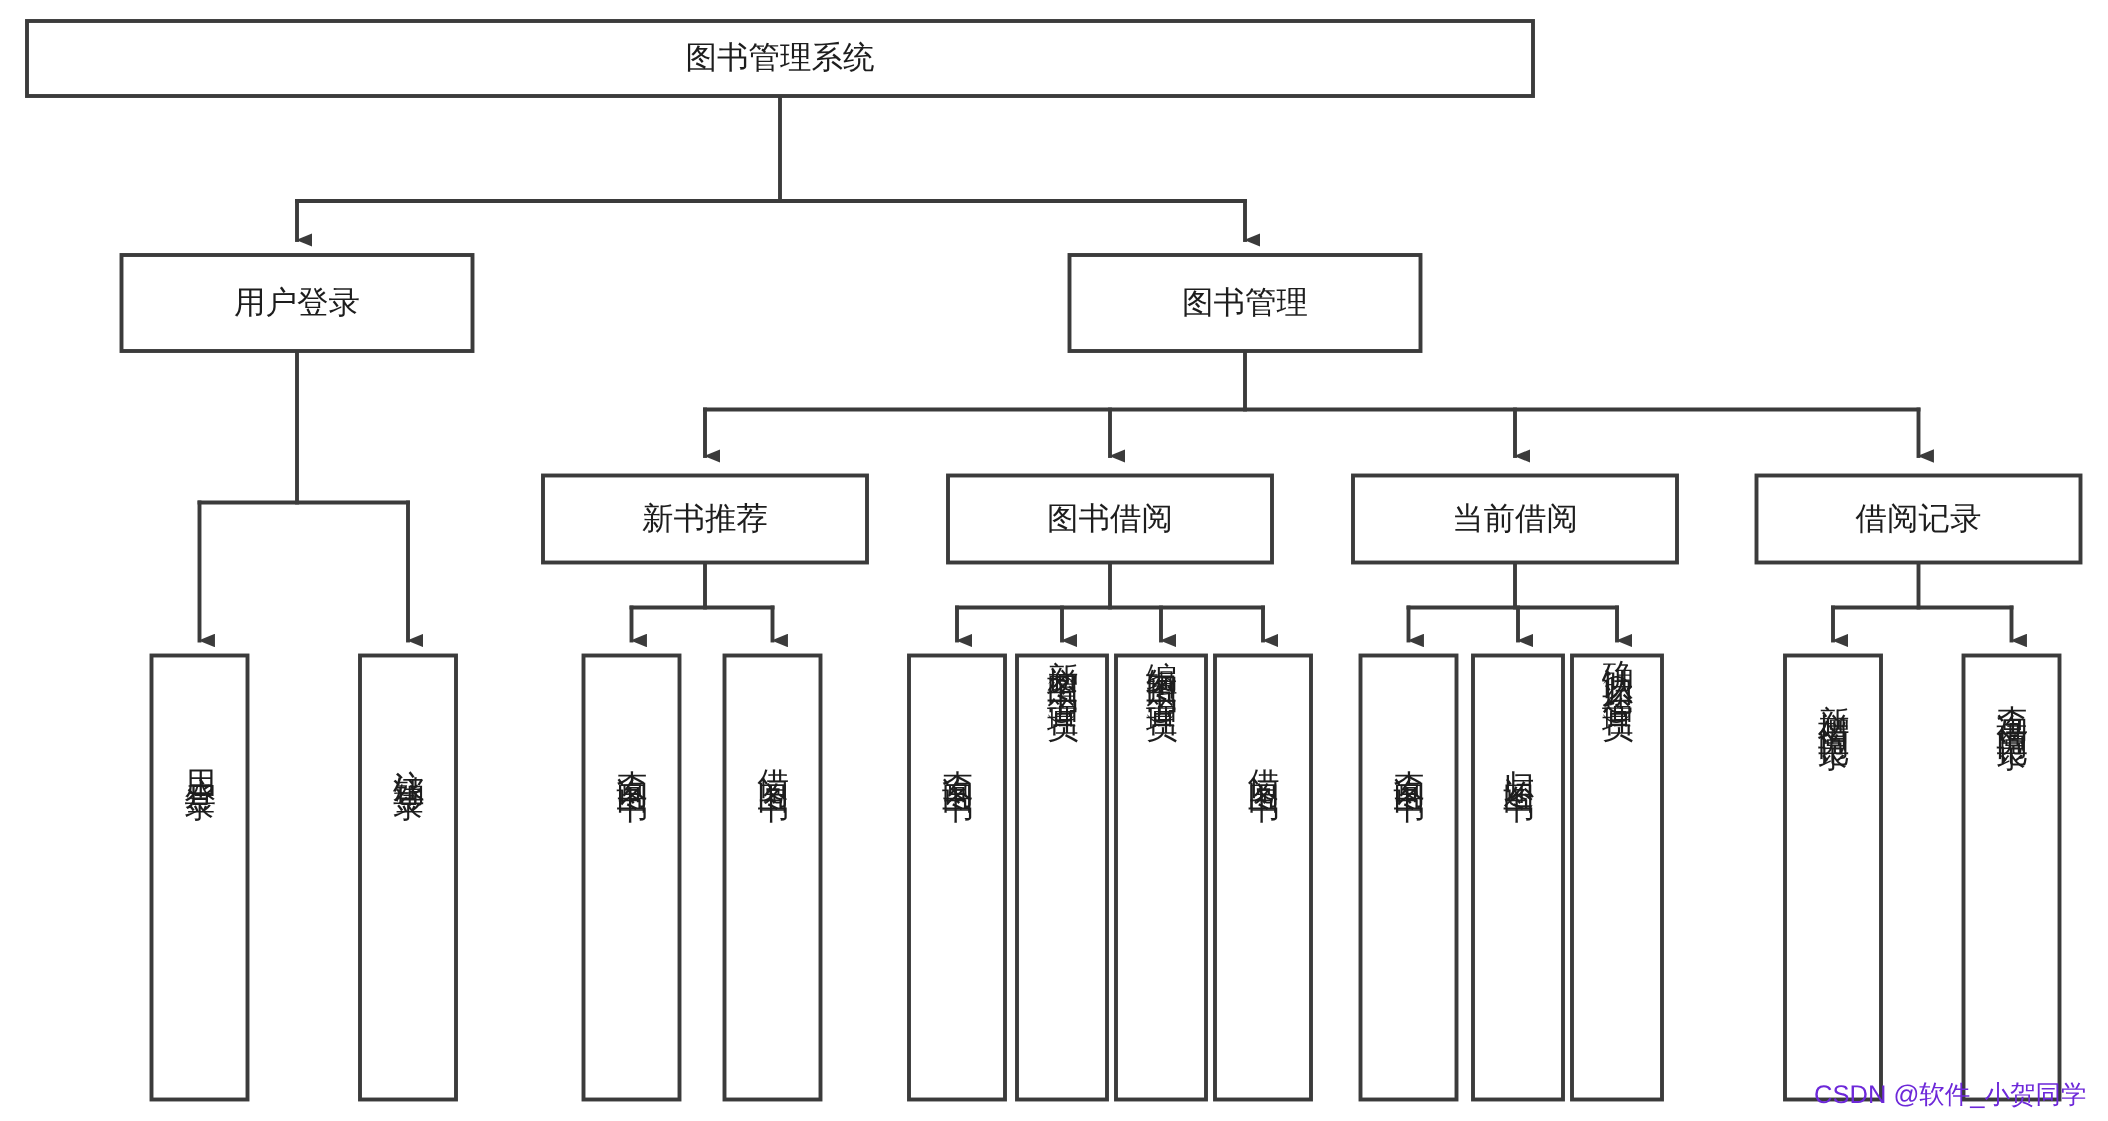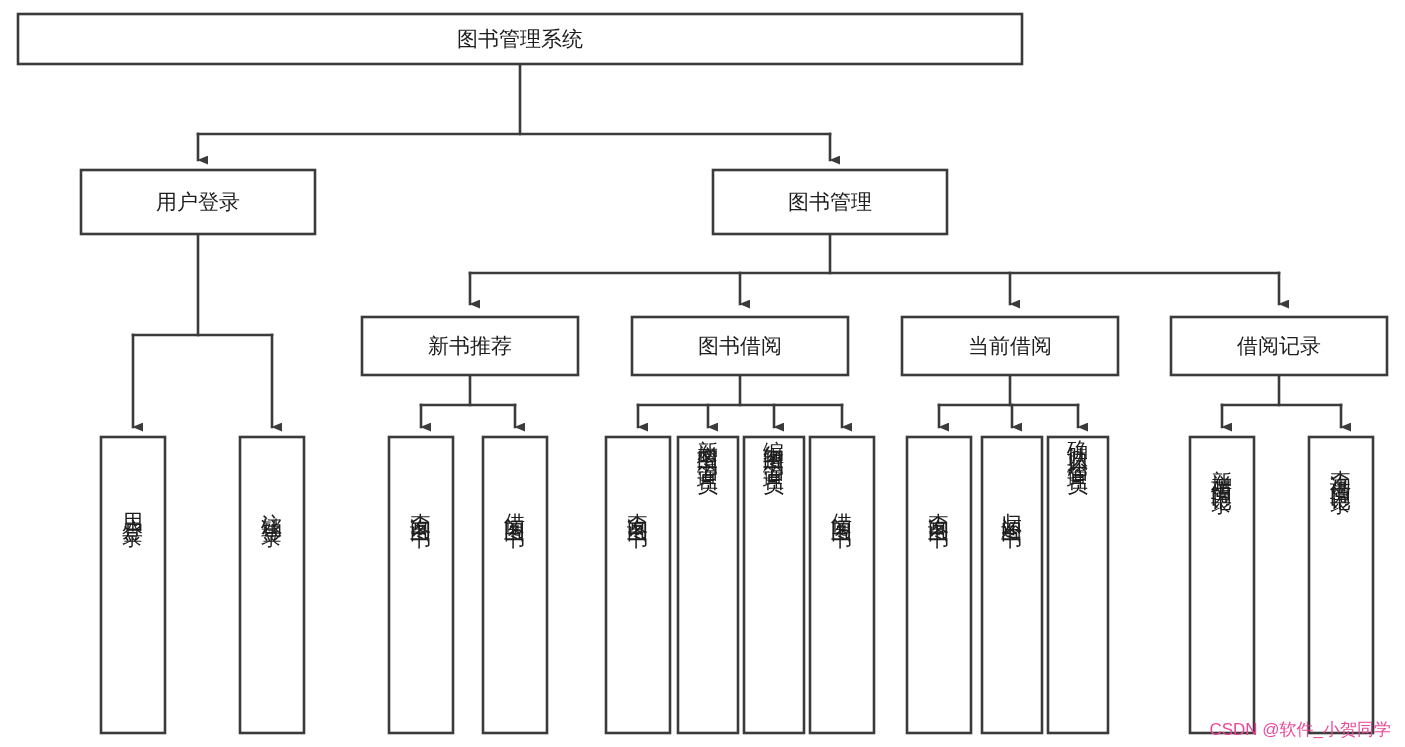--- a/index.html
+++ b/index.html
@@ -53,21 +53,21 @@
     text-orientation: upright;
     text-anchor: middle;
     letter-spacing: 5px;
   }
   .watermark {
     position: absolute;
     right: 14px;
     bottom: 6px;
     font-family: "Liberation Sans", "DejaVu Sans", sans-serif;
     font-size: 17px;
-    color: #ec4899;
+    color: #6d28d9;
     white-space: nowrap;
     user-select: none;
   }
 </style>
 </head>
 <body>
 
 <div id="diagram-root">
 
   <svg class="diagram-canvas" viewBox="0 0 1405 747" xmlns="http://www.w3.org/2000/svg">

